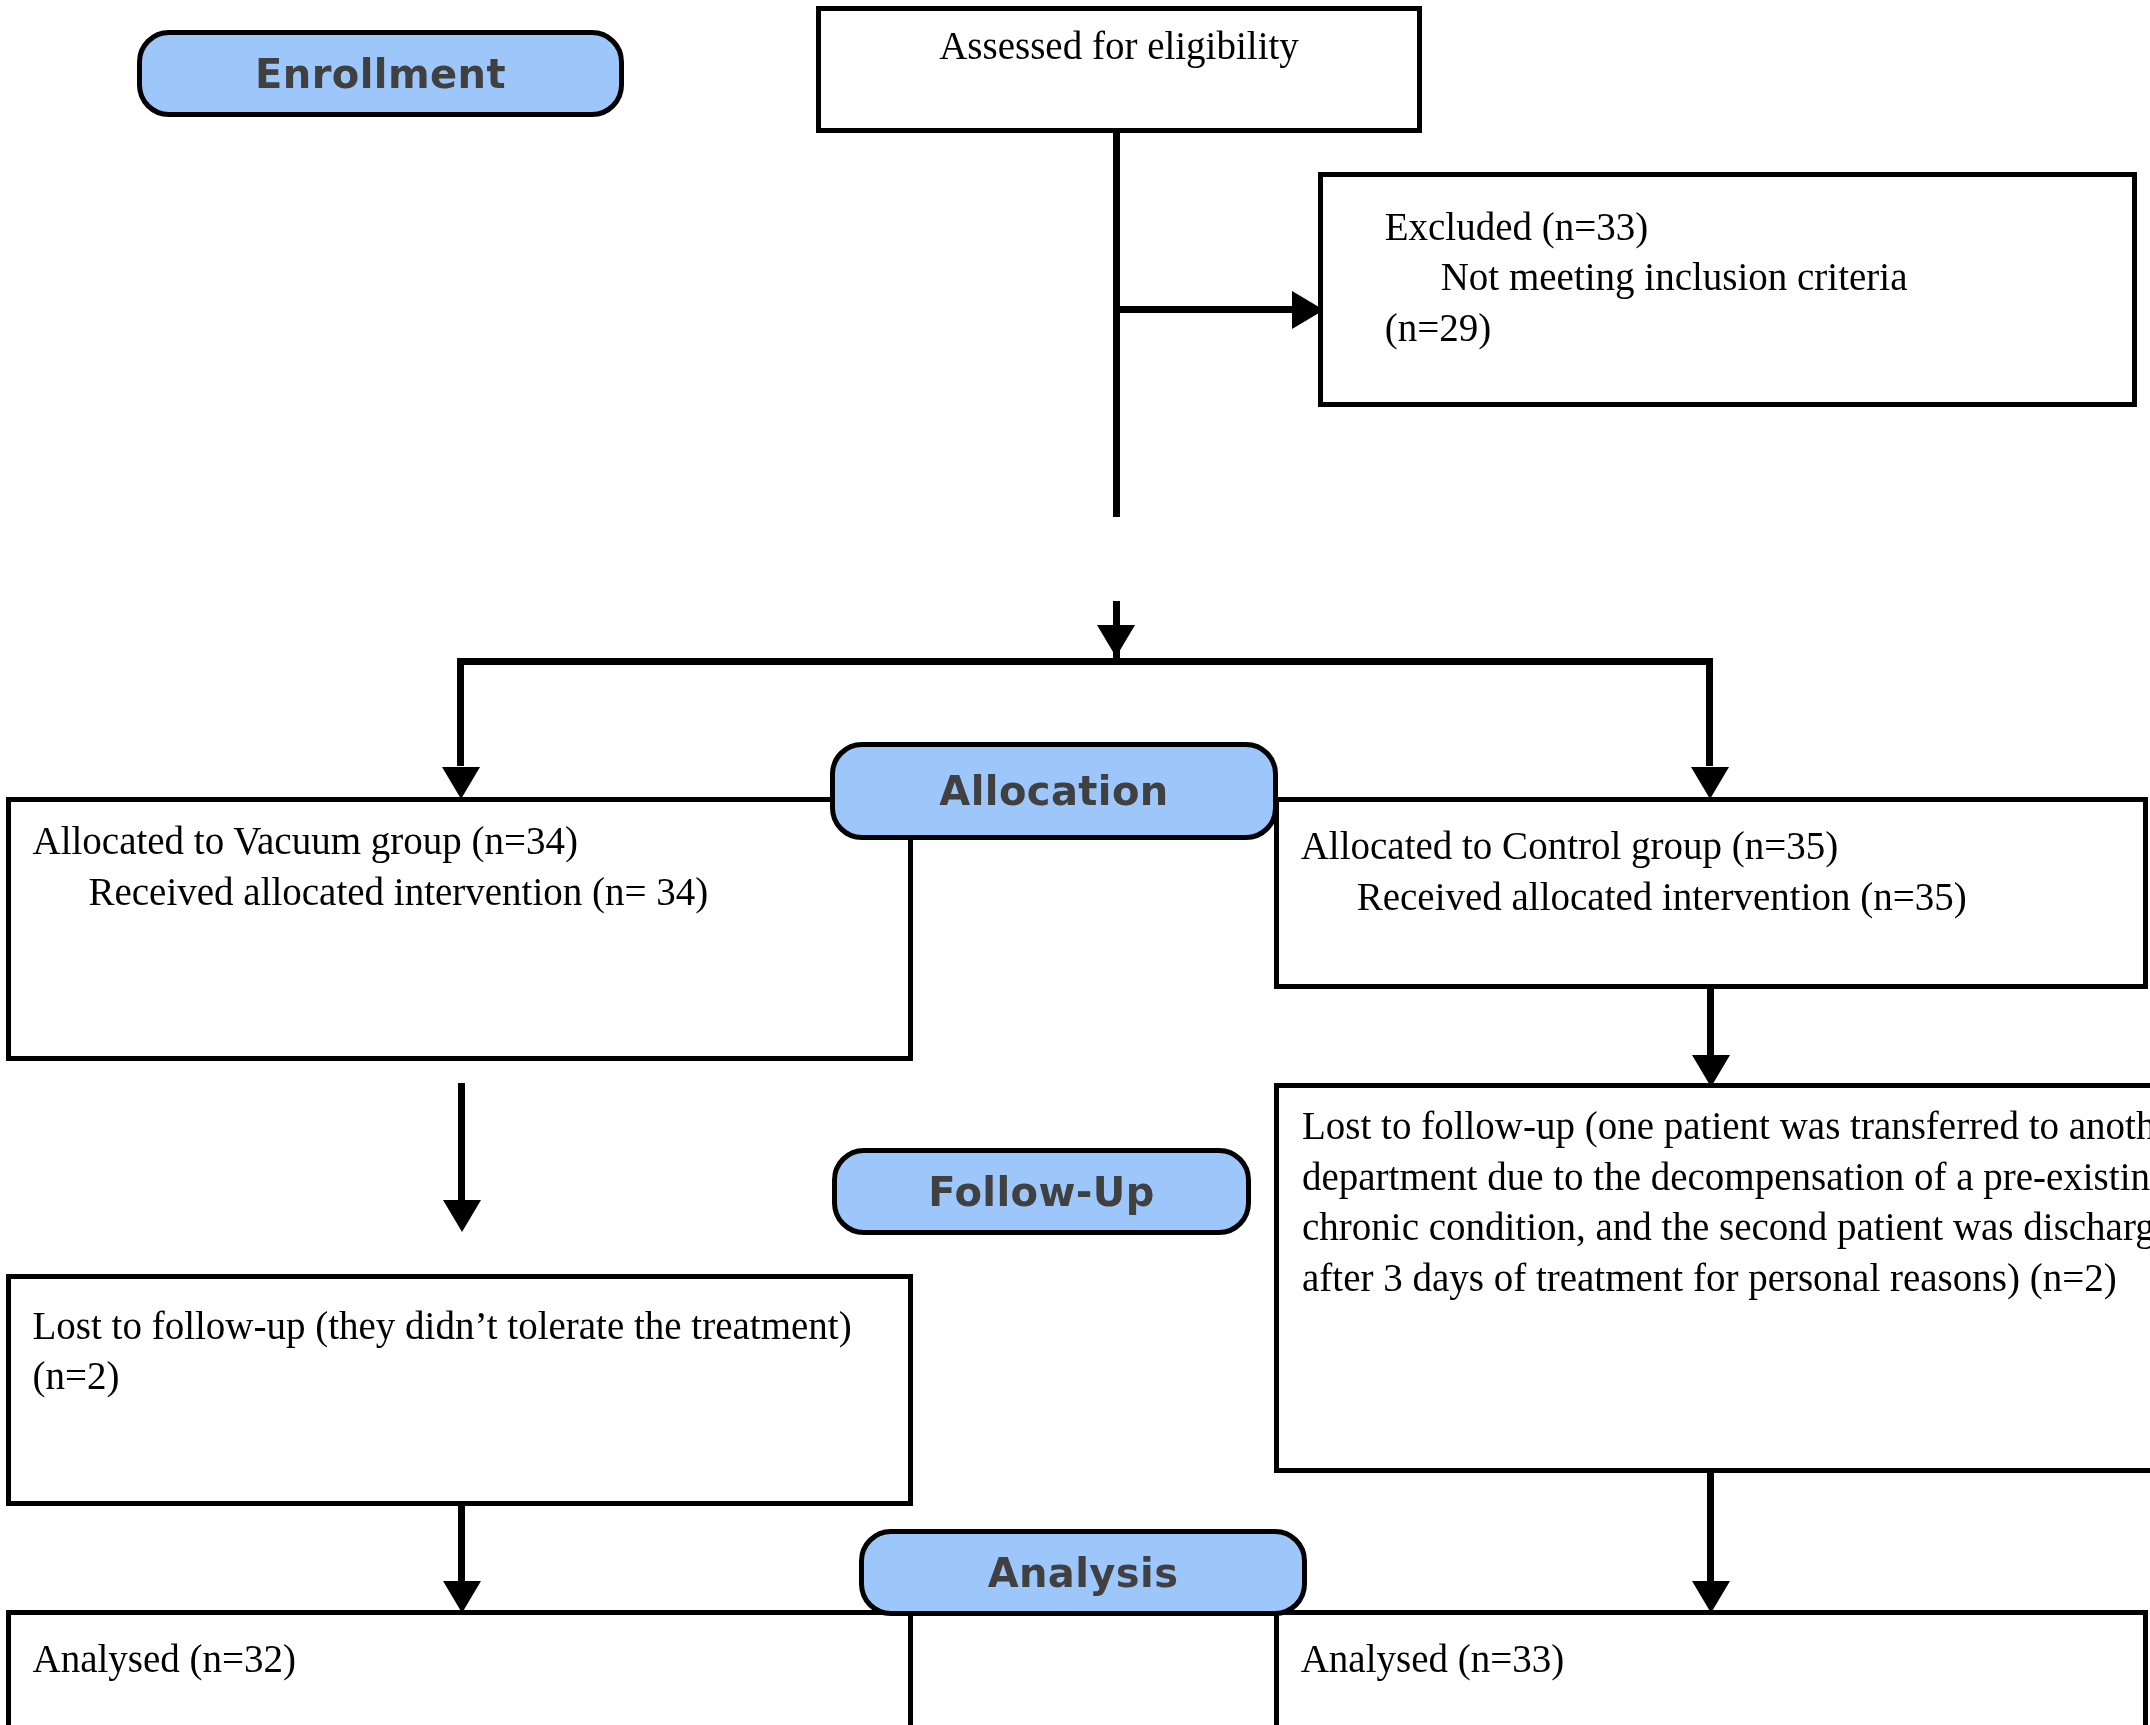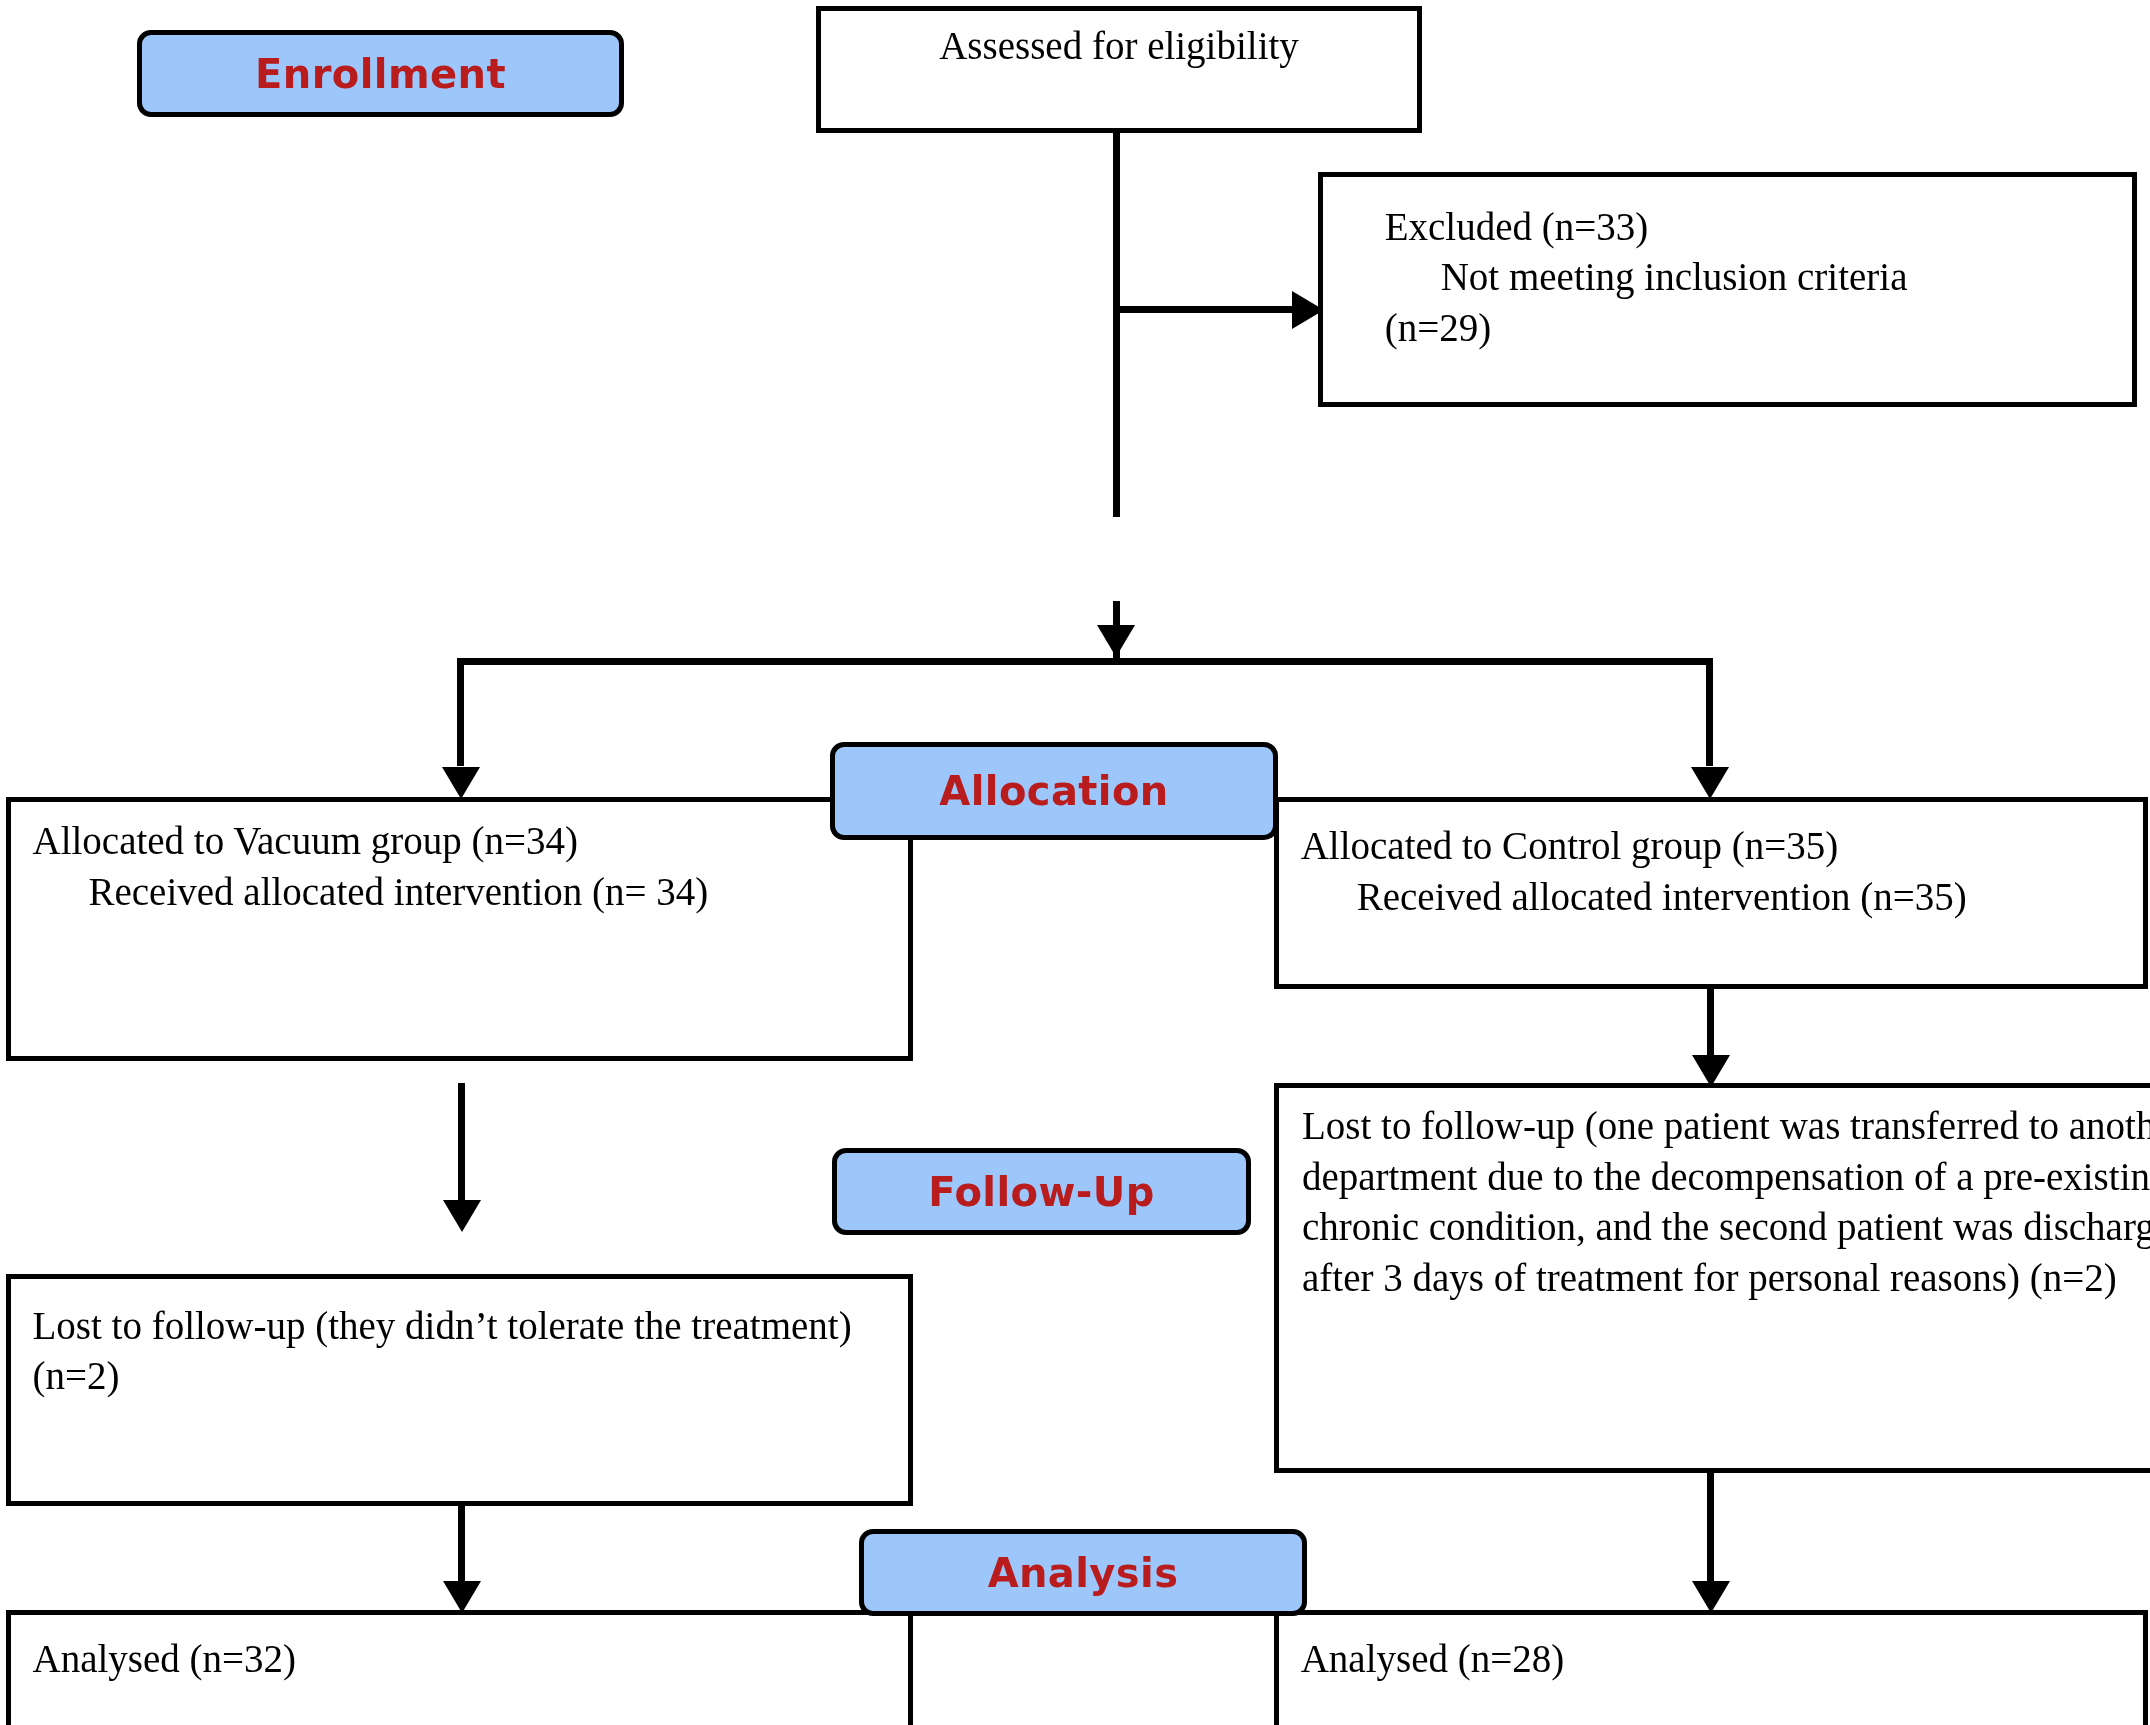--- a/index.html
+++ b/index.html
@@ -36,23 +36,23 @@
     text-align: center;
   }
   .line { display: block; white-space: pre-wrap; }
   .line.indent { padding-left: 56px; }
 
   
   .pill {
     position: absolute;
     box-sizing: border-box;
     border: 5.8px solid #000000;
-    border-radius: 14px;
+    border-radius: 32px;
     background: #9DC6FB;
-    color: #b91c1c;
+    color: #404040;
     font-family: "DejaVu Sans", "Liberation Sans", sans-serif;
     font-weight: bold;
     font-size: 40px;
     letter-spacing: 0.4px;
     display: flex;
     align-items: center;
     justify-content: center;
     z-index: 40;
   }
 
@@ -154,21 +154,21 @@
   </div>
 
   <div class="fbox" style="left:5.8px; top:1610px; width:907px; height:121px;">
     <div class="inner" style="padding-top:19px;">
       <span class="line">Analysed (n=32)</span>
     </div>
   </div>
 
   <div class="fbox" style="left:1274px; top:1610px; width:874px; height:121px;">
     <div class="inner" style="padding-top:19px;">
-      <span class="line">Analysed (n=28)</span>
+      <span class="line">Analysed (n=33)</span>
     </div>
   </div>
 
   <div class="pill" style="left:137px; top:30px; width:487px; height:87px;">
     <span>Enrollment</span>
   </div>
 
   <div class="pill" style="left:830px; top:742px; width:448px; height:98px;">
     <span>Allocation</span>
   </div>

